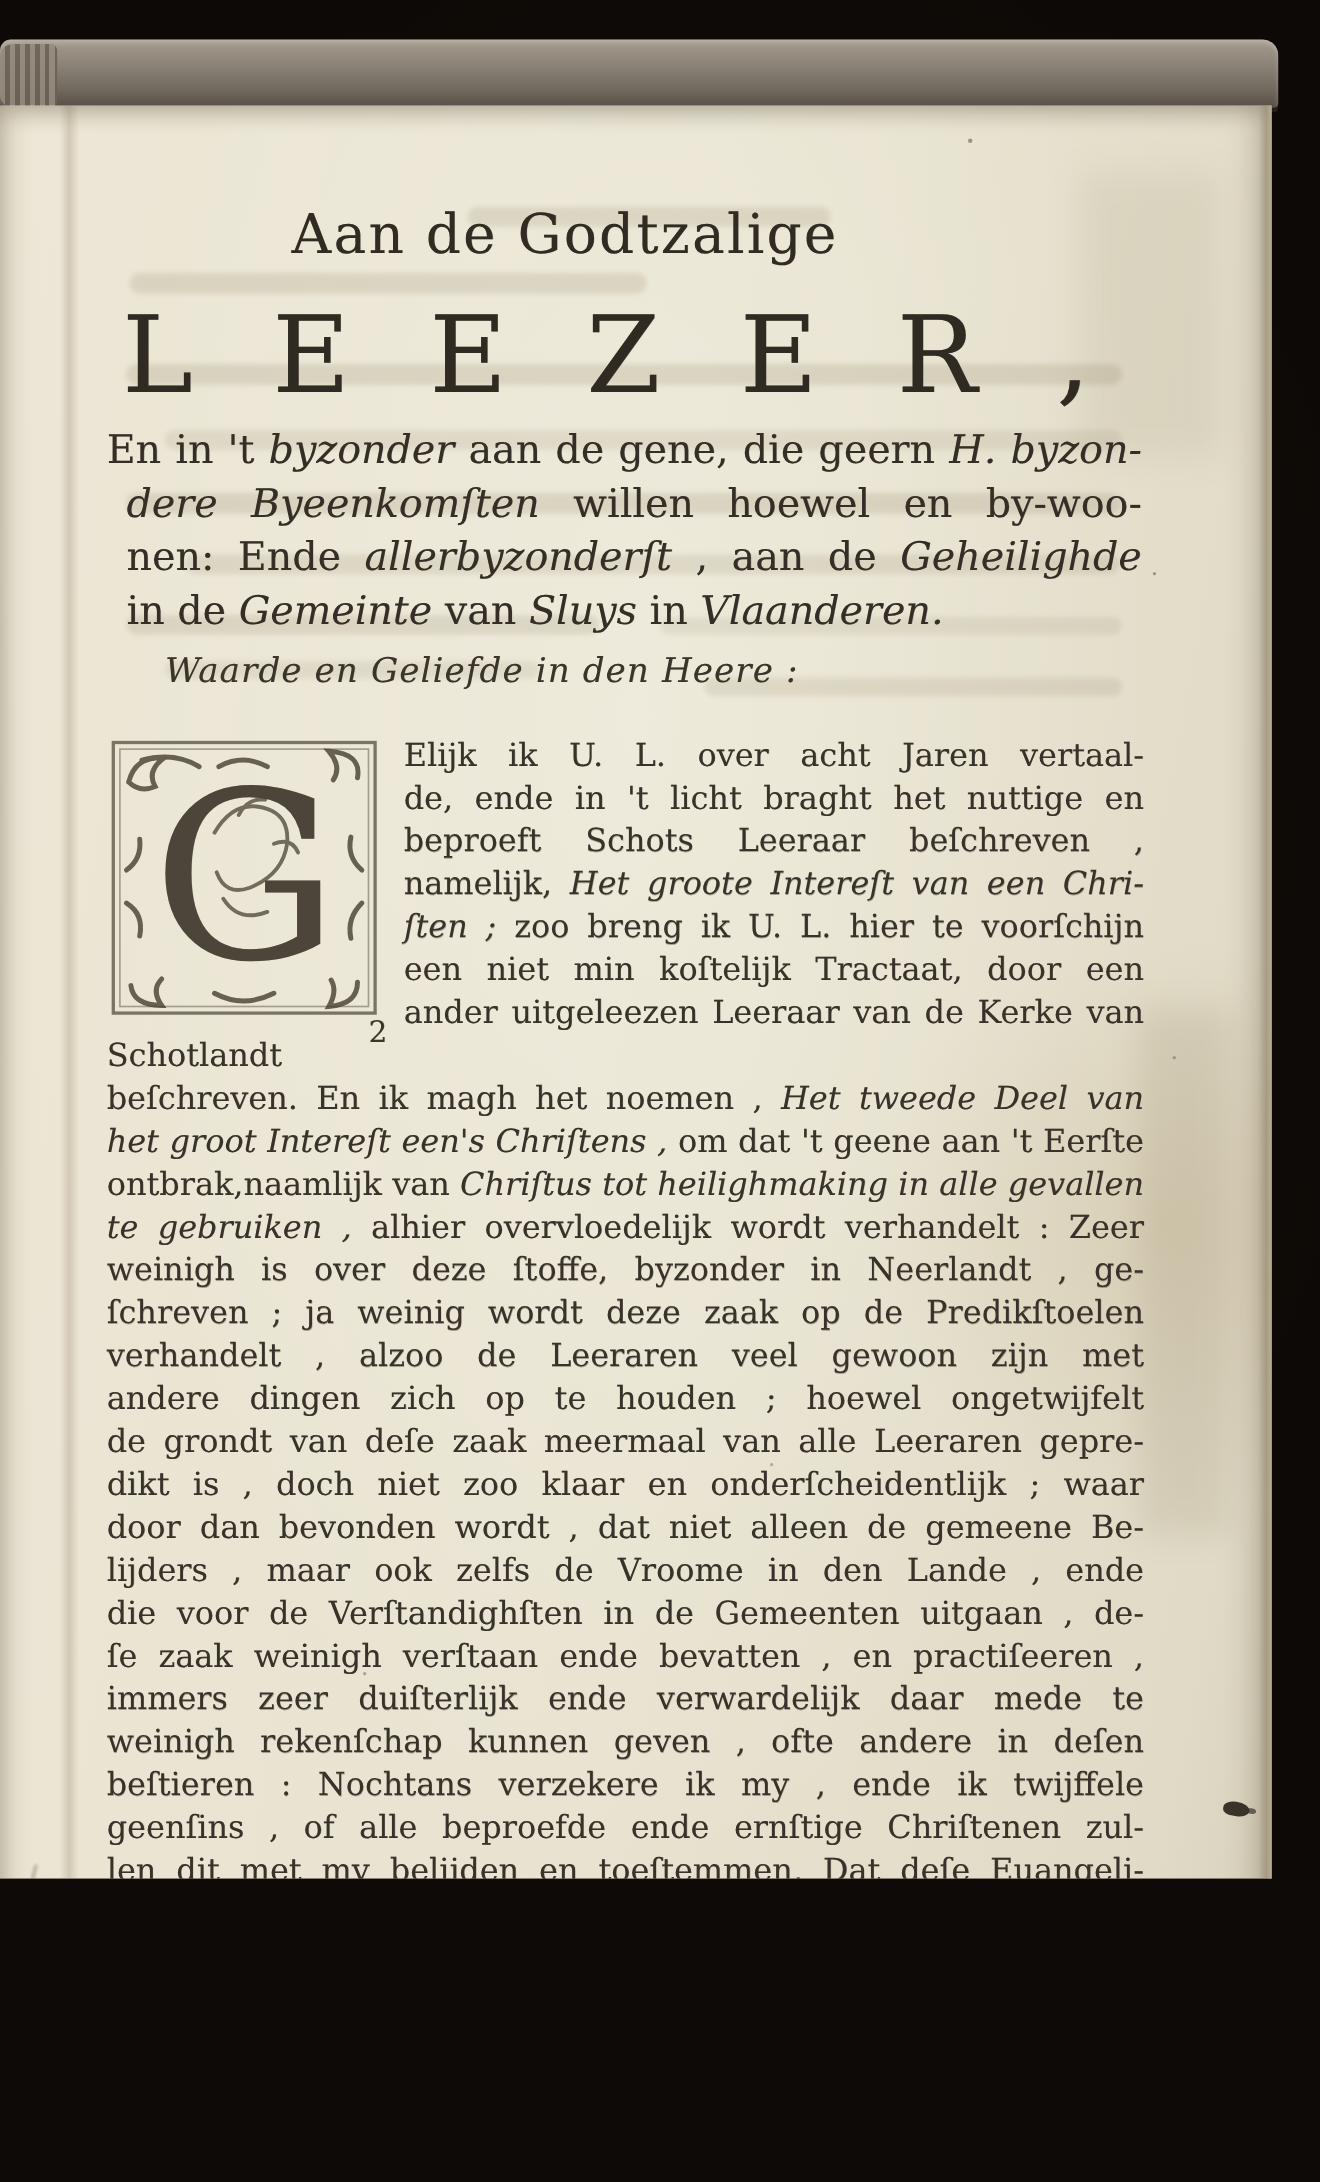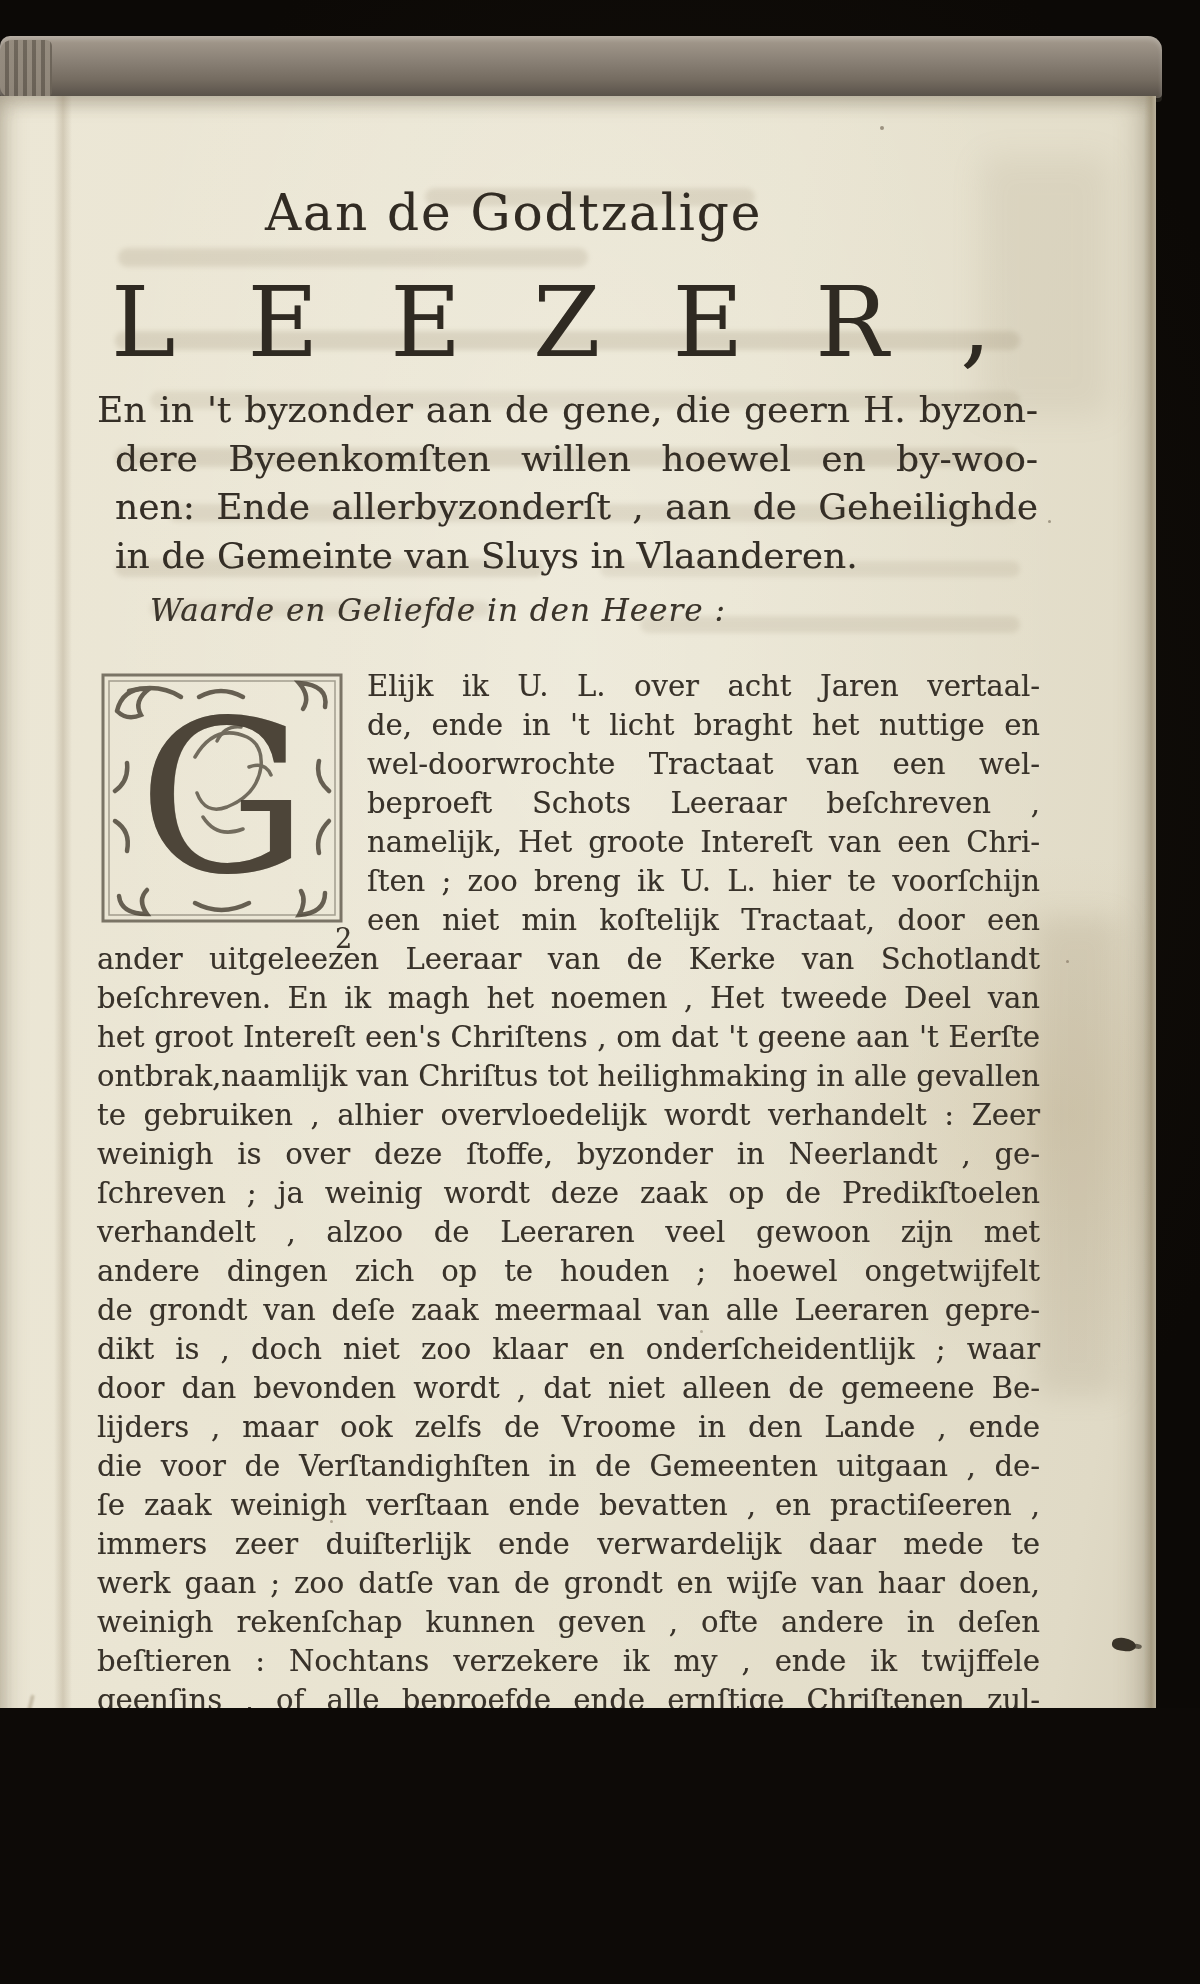--- a/index.html
+++ b/index.html
@@ -46,21 +46,21 @@
   .main-title{position:absolute;top:170px;left:14px;font-size:97px;letter-spacing:72px;
       color:#2f2a22;white-space:nowrap;}
   .dedication{position:absolute;top:290px;left:0;width:941px;font-size:36px;line-height:48.5px;color:#342e26;}
   .dedication .line{text-align:justify;text-align-last:justify;}
   .dedication .line + .line{padding-left:18px;}
   .dedication .line:last-child{text-align-last:left;}
   .salutation{position:absolute;top:496px;left:53px;font-size:31px;font-style:italic;
       letter-spacing:1px;color:#3a342b;white-space:nowrap;}
   .body-text{position:absolute;top:571px;left:0;width:943px;font-size:29px;line-height:39px;color:#38322a;}
   .body-text .line{text-align:justify;text-align-last:justify;}
-  .it{}
+  .it{font-style:italic;}
   .dropcap{float:left;width:270px;height:272px;position:relative;}
   .dropcap svg{position:absolute;left:2px;top:4px;}
   .dropcap-mark{position:absolute;left:238px;top:252px;font-size:27px;color:#3b352c;}
   .sig-line{position:absolute;top:1652px;left:0;width:943px;height:60px;font-size:29px;}
   .signature-mark{position:absolute;left:498px;top:18px;letter-spacing:8px;color:#3a342b;}
   .signature-dash{position:absolute;left:496px;top:48px;font-size:18px;color:#4a443a;letter-spacing:-2px;}
   .catchword{position:absolute;right:32px;top:0;color:#3a342b;}
 </style>
 </head>
 <body>
@@ -137,42 +137,40 @@
               <path d="M104,146 q14,22 40,12"></path>
               <path d="M150,96 q16,-6 22,8"></path>
             </g>
             <text x="124" y="200" text-anchor="middle" font-size="212" font-family="DejaVu Serif, serif" fill="#44 3d31" fill-opacity="0.92" style="fill:#443d31">G</text>
           </svg>
           <span class="dropcap-mark">2</span>
         </div>
         <div>
             <div class="line"><span>Elijk ik U. L. over acht Jaren vertaal-</span></div>
             <div class="line"><span>de, ende in 't licht braght het nuttige en</span></div>
-            <div class="line"><span>wel-doorwrochte Tractaat van een wel-</span></div>
             <div class="line"><span>beproeft Schots Leeraar beſchreven ,</span></div>
             <div class="line"><span>namelijk, </span><span class="it">Het groote Intereſt van een Chri-</span></div>
             <div class="line"><span class="it">ſten ;</span><span> zoo breng ik U. L. hier te voorſchijn</span></div>
             <div class="line"><span>een niet min koſtelijk Tractaat, door een</span></div>
             <div class="line"><span>ander uitgeleezen Leeraar van de Kerke van Schotlandt</span></div>
             <div class="line"><span>beſchreven. En ik magh het noemen , </span><span class="it">Het tweede Deel van</span></div>
             <div class="line"><span class="it">het groot Intereſt een's Chriſtens ,</span><span> om dat 't geene aan 't Eerſte</span></div>
             <div class="line"><span>ontbrak,naamlijk van </span><span class="it">Chriſtus tot heilighmaking in alle gevallen</span></div>
             <div class="line"><span class="it">te gebruiken ,</span><span> alhier overvloedelijk wordt verhandelt : Zeer</span></div>
             <div class="line"><span>weinigh is over deze ſtoffe, byzonder in Neerlandt , ge-</span></div>
             <div class="line"><span>ſchreven ; ja weinig wordt deze zaak op de Predikſtoelen</span></div>
             <div class="line"><span>verhandelt , alzoo de Leeraren veel gewoon zijn met</span></div>
             <div class="line"><span>andere dingen zich op te houden ; hoewel ongetwijfelt</span></div>
             <div class="line"><span>de grondt van deſe zaak meermaal van alle Leeraren gepre-</span></div>
             <div class="line"><span>dikt is , doch niet zoo klaar en onderſcheidentlijk ; waar</span></div>
             <div class="line"><span>door dan bevonden wordt , dat niet alleen de gemeene Be-</span></div>
             <div class="line"><span>lijders , maar ook zelfs de Vroome in den Lande , ende</span></div>
             <div class="line"><span>die voor de Verſtandighſten in de Gemeenten uitgaan , de-</span></div>
             <div class="line"><span>ſe zaak weinigh verſtaan ende bevatten , en practiſeeren ,</span></div>
             <div class="line"><span>immers zeer duiſterlijk ende verwardelijk daar mede te</span></div>
-            <div class="line"><span>werk gaan ; zoo datſe van de grondt en wijſe van haar doen,</span></div>
             <div class="line"><span>weinigh rekenſchap kunnen geven , ofte andere in deſen</span></div>
             <div class="line"><span>beſtieren : Nochtans verzekere ik my , ende ik twijffele</span></div>
             <div class="line"><span>geenſins , of alle beproefde ende ernſtige Chriſtenen zul-</span></div>
             <div class="line"><span>len dit met my belijden en toeſtemmen, Dat deſe Euangeli-</span></div>
           </div>
       </div>
 
       <div class="sig-line">
         <span class="signature-mark">* 2</span>
         <span class="signature-dash">…</span>

